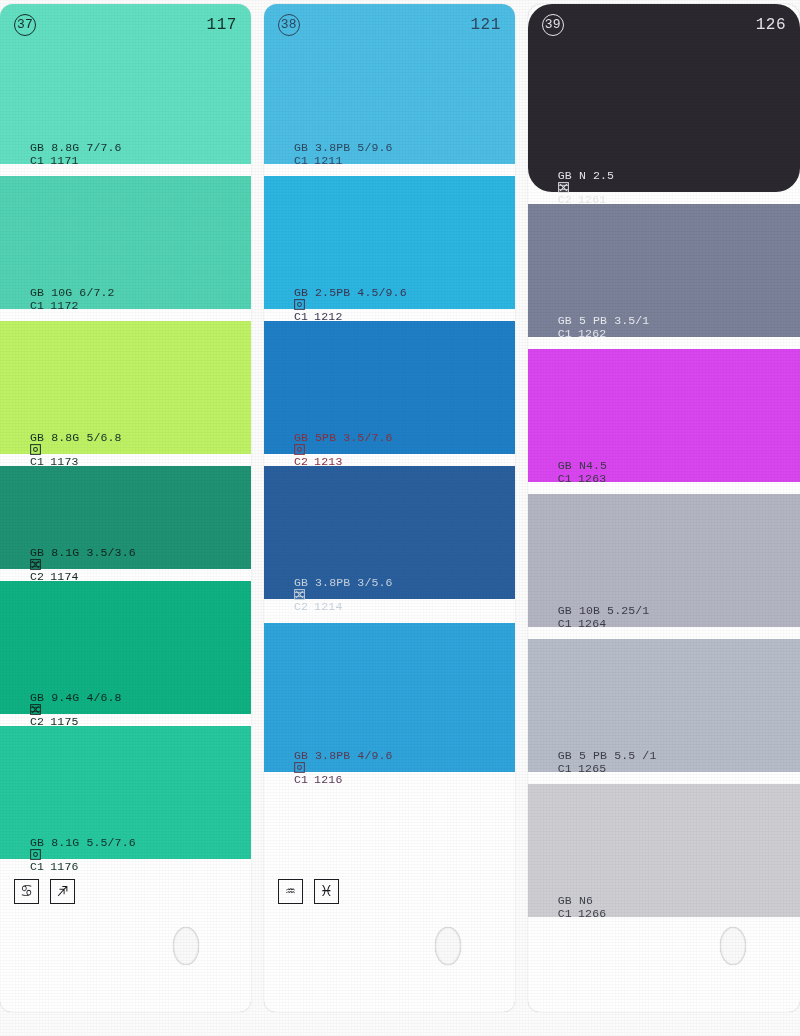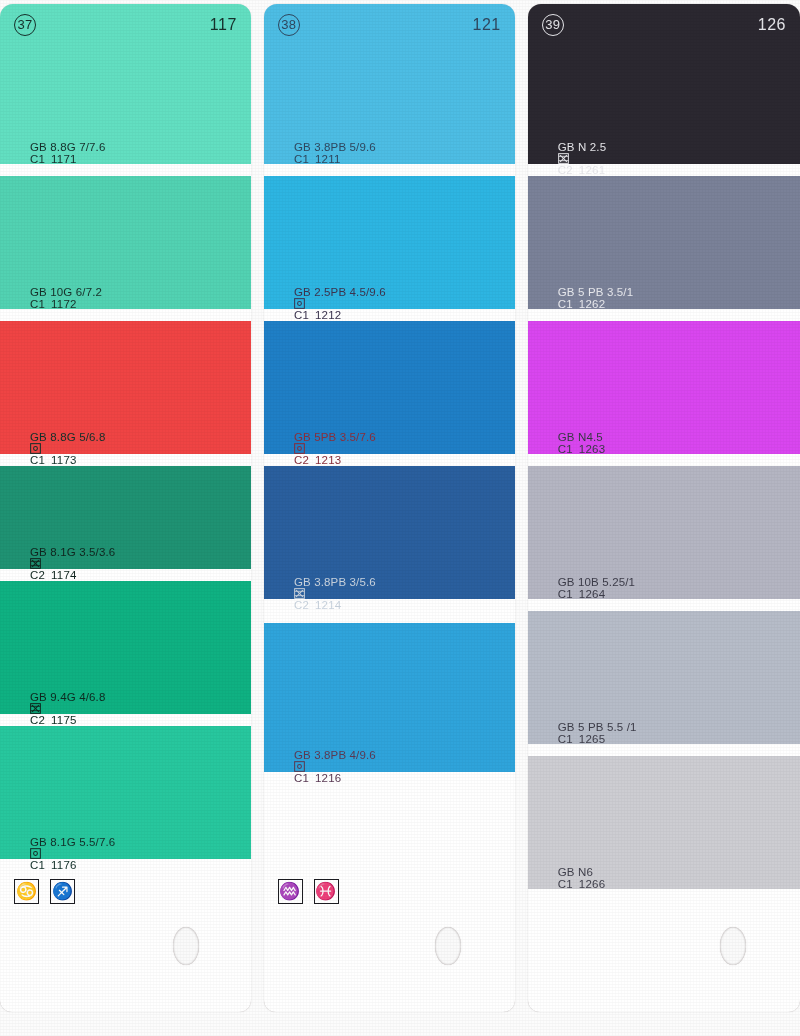--- a/index.html
+++ b/index.html
@@ -15,20 +15,21 @@
   #scan-sheet{
     position:absolute;inset:0;
     background:#fcfcfc;
   }
   #card-strip{
     position:absolute;
     left:0;top:0;
     width:800px;height:1036px;
     display:flex;
     gap:11px;
+    font-family:Liberation Mono, monospace;
   }
   .card{
     position:relative;
     height:1008px;
     margin-top:4px;
     background:#ffffff;
     border-radius:14px 14px 12px 12px;
     box-shadow:0 0 1px rgba(120,110,110,.55);
     overflow:visible;
   }
@@ -173,21 +174,21 @@
         </div>
         <div class="gap" style="height:12px;"></div>
         <div class="swatch" style="height:133px;background:#52d2b2;color:#163029;">
           <div class="sw-foot">
             <span class="sw-name">GB 10G 6/7.2</span>
             <span class="sw-spacer"></span>
             <span class="sw-code"><span class="cser">C1</span><span>1172</span></span>
           </div>
         </div>
         <div class="gap" style="height:12px;"></div>
-        <div class="swatch" style="height:133px;background:#ef4444;color:#13302a;">
+        <div class="swatch" style="height:133px;background:#bef264;color:#13302a;">
           <div class="sw-foot">
             <span class="sw-name">GB 8.8G 5/6.8</span>
             <span class="sw-spacer"></span>
             <span class="sw-badge">
               <svg viewBox="0 0 12 12" width="11" height="11">
                 <rect x="0.7" y="0.7" width="10.6" height="10.6" fill="none" stroke="#13302a" stroke-width="1.1"></rect>
                 <circle cx="6" cy="6" r="2.1" fill="none" stroke="#13302a" stroke-width="1.1"></circle>
               </svg>
             </span>
             <span class="sw-code"><span class="cser">C1</span><span>1173</span></span>
@@ -323,21 +324,21 @@
         </div>
       </div>
       <div class="symbols">
         <span class="sym">♒</span>
         <span class="sym">♓</span>
       </div>
       <div class="punch"></div>
     </div>
     <div class="card c3">
       <div class="swatches">
-        <div class="swatch first" style="height:160px;background:#2b2830;color:#e6e6ea;">
+        <div class="swatch first" style="height:188px;background:#2b2830;color:#e6e6ea;border-radius:24px;">
           <div class="sw-top">
             <span class="circled">39</span>
             <span class="grp-num">126</span>
           </div>
           <div class="sw-foot">
             <span class="sw-name">GB N 2.5</span>
             <span class="sw-spacer"></span>
             <span class="sw-badge">
               <svg viewBox="0 0 12 12" width="11" height="11">
                 <rect x="0.7" y="0.7" width="10.6" height="10.6" fill="none" stroke="#e6e6ea" stroke-width="1.1"></rect>

